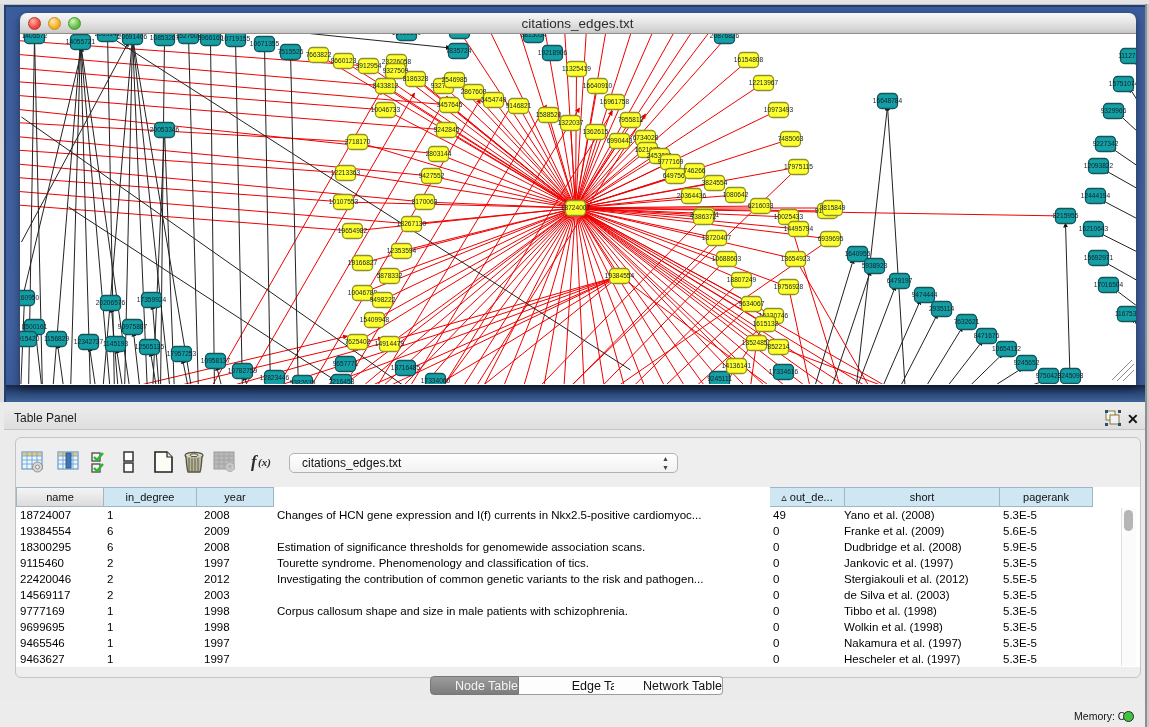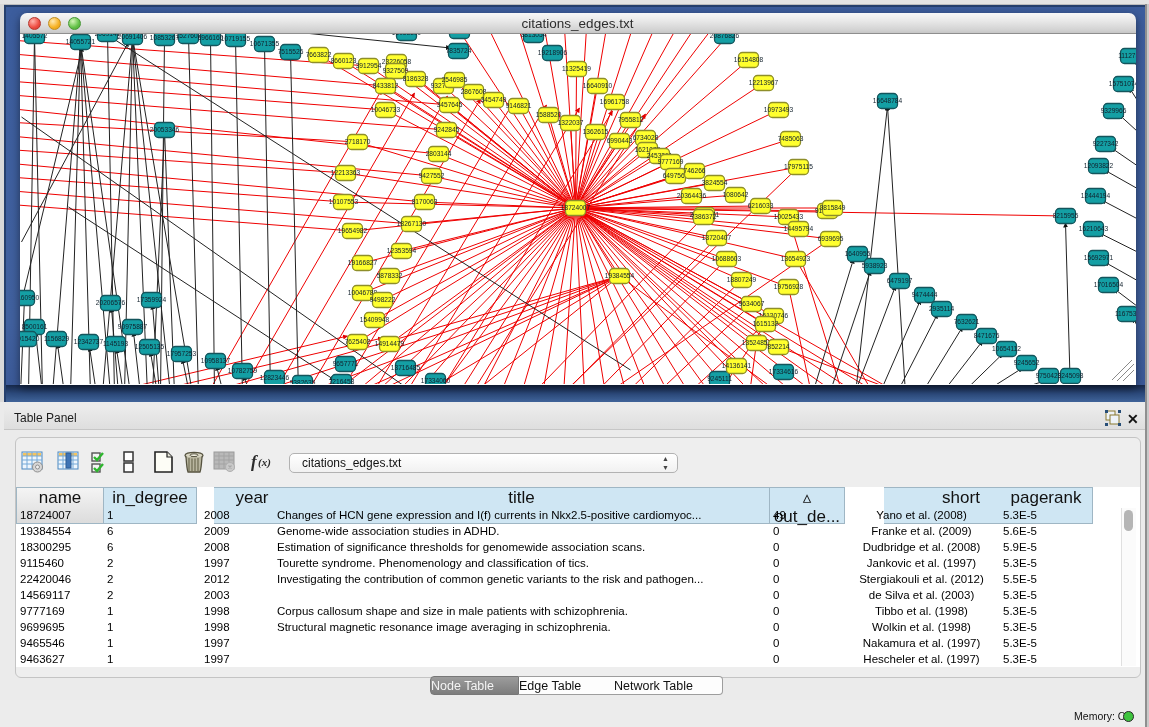--- a/index.html
+++ b/index.html
@@ -33,34 +33,34 @@
 #phead span{position:absolute;left:10px;top:5px;font-size:12px;color:#1c1c1c}
 #pclose{position:absolute;left:1123px;top:5px;font-size:14px;font-weight:bold;color:#111}
 #toolc{position:absolute;left:15px;top:35px;width:1126px;height:241px;
  background:#eee;border:1px solid #c4c4c4;border-radius:6px;box-sizing:border-box}
 #icons{position:absolute;left:0px;top:13px;height:30px}
 #combo{position:absolute;left:273px;top:15px;width:389px;height:20px;
  background:linear-gradient(#ffffff,#f1f1f1);border:1px solid #b2b2b2;border-radius:5px;
  box-sizing:border-box;font-size:12px;color:#111;line-height:18px;padding-left:12px}
 #combo .st{position:absolute;right:8px;top:0px;font-size:7px;color:#444;line-height:9px}
 #tbl{position:absolute;left:0px;top:49px;width:1124px;height:180px;background:#fff;overflow:hidden}
-.th{position:absolute;top:0;height:37px;box-sizing:border-box;background:#cfe6f3;
+.th{position:absolute;top:0;height:20px;box-sizing:border-box;background:#cfe6f3;
  border-right:1px solid #9fb6c4;border-top:1px solid #9fb6c4;border-bottom:1px solid #9fb6c4;
- font-size:17px;text-align:center;line-height:19px;color:#111}
+ font-size:11px;text-align:center;line-height:19px;color:#111}
 #tbody{position:absolute;left:0;top:20px;width:1124px;height:160px;font-size:11.5px;color:#000}
 .tr{position:relative;height:16px;line-height:16px;white-space:nowrap}
 .tr span{position:absolute;top:0;overflow:hidden}
 .c0{left:4px;width:85px} .c1{left:91px;width:90px} .c2{left:188px;width:70px}
 .c3{left:261px;width:478px} .c4{left:757px;width:70px}
-.c5{left:828px;width:155px;text-align:center} .c6{left:987px;width:90px}
+.c5{left:828px;width:155px;} .c6{left:987px;width:90px}
 #vsb{position:absolute;left:1105px;top:21px;width:14px;height:158px;background:#fbfbfb;
  border-left:1px solid #e0e0e0}
 #vsb div{position:absolute;left:2px;top:2px;width:9px;height:21px;background:#b5b5b5;border-radius:5px}
 #tabs{position:absolute;left:430px;top:274px;height:19px;font-size:12.5px;z-index:3}
-.tab{position:absolute;top:0;height:19px;line-height:18px;text-align:left;
+.tab{position:absolute;top:0;height:19px;line-height:18px;text-align:right;
  box-sizing:border-box;border:1px solid #9d9d9d;background:#fdfdfd;color:#111}
 #tab1{left:0;width:89px;border-radius:4px 0 0 4px;
  background:linear-gradient(#9c9c9c,#7c7c7c);color:#f4f4f4;border-color:#777}
 #tab2{left:89px;width:116px;border-left:none}
 #tab3{left:184px;width:109px;border-radius:0 4px 4px 0;border-left:none}
 #status{position:absolute;left:0;top:700px;width:1149px;height:27px;background:#ececec}
 #mem{position:absolute;right:16px;top:10px;font-size:10.5px;color:#111}
 #memdot{position:absolute;right:15px;top:11px;width:11px;height:11px;border-radius:50%;
  background:#3ec43e;border:1.5px solid #2a2a2a;box-sizing:border-box}
 .icon{position:absolute;top:0}
@@ -647,40 +647,38 @@
         </svg>
         <svg class="icon" style="left:235px" width="26" height="22">
           <text x="0" y="16" font-family="Liberation Serif,serif" font-style="italic" font-weight="bold" font-size="17" fill="#2b2b2b">f</text>
           <text x="7" y="15" font-family="Liberation Serif,serif" font-style="italic" font-weight="bold" font-size="11" fill="#2b2b2b">(x)</text>
         </svg>
       </div>
   <div id="combo">citations_edges.txt<span class="st">▲<br>▼</span></div>
   <div id="tbl">
     <div class="th" style="left:0;width:88px;background:linear-gradient(#f4f4f4,#dcdcdc);border-left:1px solid #9fb6c4">name</div>
     <div class="th" style="left:88px;width:93px">in_degree</div>
-    <div class="th" style="left:198px;width:77px">year</div>
-    <div class="th" style="left:258px;width:496px">title</div>
+    <div class="th" style="left:181px;width:77px">year</div>
     <div class="th" style="left:754px;width:75px">▵ out_de...</div>
-    <div class="th" style="left:868px;width:155px">short</div>
+    <div class="th" style="left:829px;width:155px">short</div>
     <div class="th" style="left:984px;width:93px">pagerank</div>
     <div id="tbody">
 <div class="tr">
             <span class="c0">18724007</span>
             <span class="c1">1</span>
             <span class="c2">2008</span>
             <span class="c3">Changes of HCN gene expression and I(f) currents in Nkx2.5-positive cardiomyoc...</span>
             <span class="c4">49</span>
             <span class="c5">Yano et al. (2008)</span>
             <span class="c6">5.3E-5</span>
           </div>
 <div class="tr">
             <span class="c0">19384554</span>
             <span class="c1">6</span>
             <span class="c2">2009</span>
-            <span class="c3">Genome-wide association studies in ADHD.</span>
             <span class="c4">0</span>
             <span class="c5">Franke et al. (2009)</span>
             <span class="c6">5.6E-5</span>
           </div>
 <div class="tr">
             <span class="c0">18300295</span>
             <span class="c1">6</span>
             <span class="c2">2008</span>
             <span class="c3">Estimation of significance thresholds for genomewide association scans.</span>
             <span class="c4">0</span>
@@ -719,21 +717,20 @@
             <span class="c2">1998</span>
             <span class="c3">Corpus callosum shape and size in male patients with schizophrenia.</span>
             <span class="c4">0</span>
             <span class="c5">Tibbo et al. (1998)</span>
             <span class="c6">5.3E-5</span>
           </div>
 <div class="tr">
             <span class="c0">9699695</span>
             <span class="c1">1</span>
             <span class="c2">1998</span>
-            <span class="c3">Structural magnetic resonance image averaging in schizophrenia.</span>
             <span class="c4">0</span>
             <span class="c5">Wolkin et al. (1998)</span>
             <span class="c6">5.3E-5</span>
           </div>
 <div class="tr">
             <span class="c0">9465546</span>
             <span class="c1">1</span>
             <span class="c2">1997</span>
             <span class="c4">0</span>
             <span class="c5">Nakamura et al. (1997)</span>

